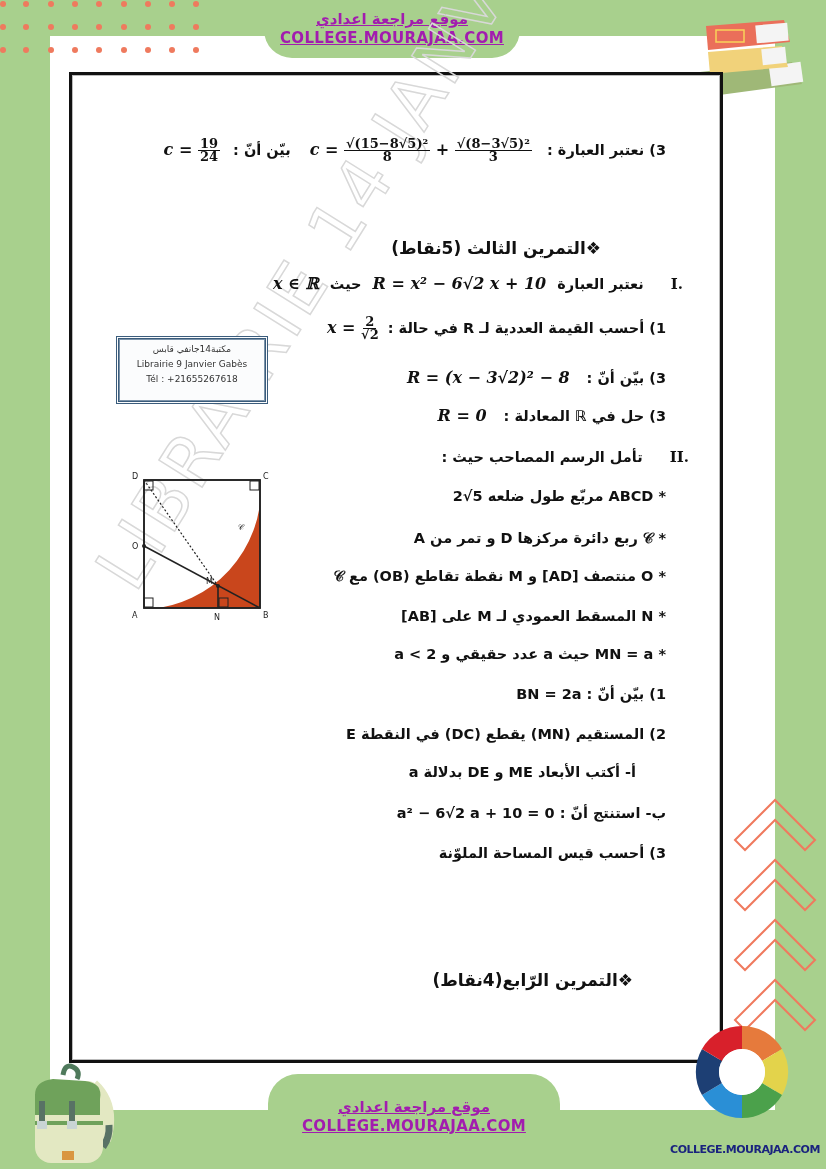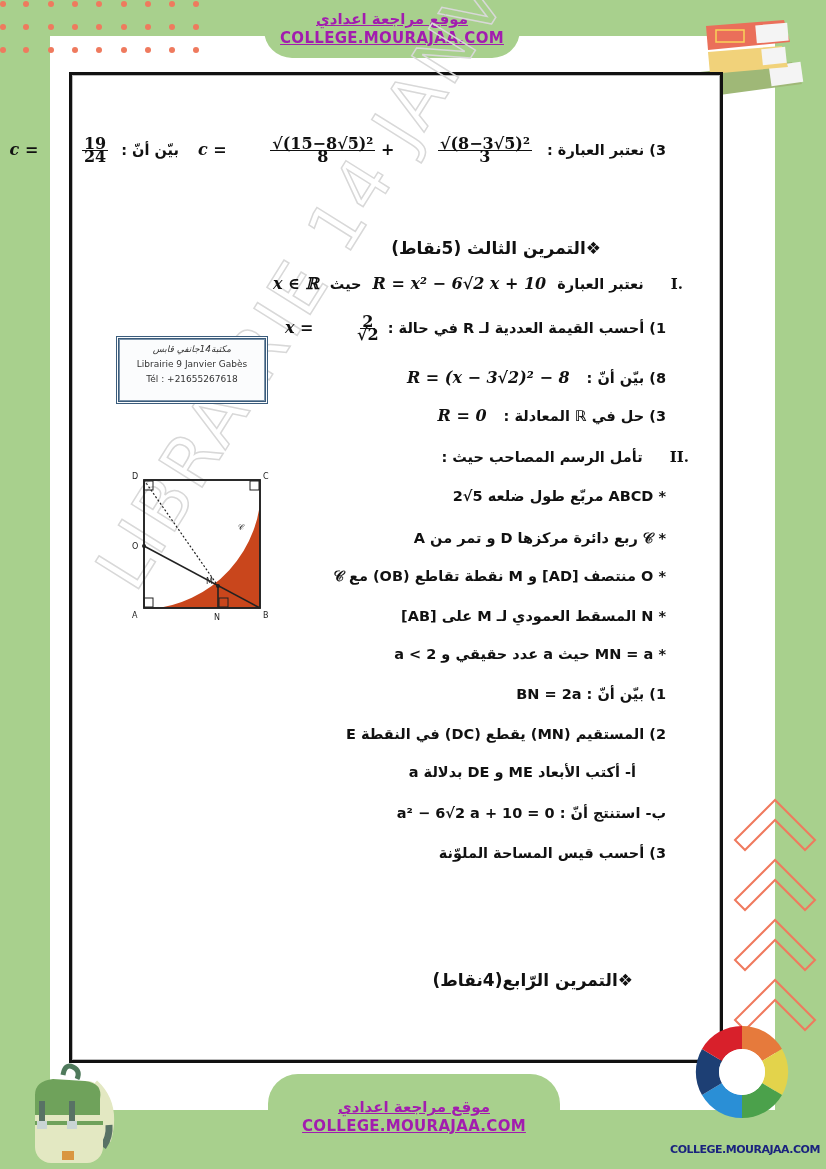--- a/index.html
+++ b/index.html
@@ -8,21 +8,21 @@
   .dot { position:absolute; width:6px; height:6px; border-radius:50%; background:#ef7a5e; }
   .banner { position:absolute; background:#a8d08d; color:#a21caf; text-align:center; font-family:"DejaVu Sans", sans-serif; font-weight:bold; }
   .banner .ar { font-size:15px; text-decoration:underline; line-height:19px; }
   .banner .en { font-size:15px; text-decoration:underline; letter-spacing:0.3px; line-height:19px; }
   .frame { position:absolute; left:69px; top:72px; width:648px; height:985px; border:3px solid #111; box-shadow: inset 0 0 0 1px #bbb; background:#fff; }
   .watermark { position:absolute; left:80px; top:560px; transform:rotate(-58deg); transform-origin:left top; font-family:"DejaVu Sans", sans-serif; font-size:70px; color:transparent; -webkit-text-stroke:1.5px #d8d8d8; letter-spacing:4px; white-space:nowrap; pointer-events:none; }
   .line { position:absolute; direction:rtl; font-family:"DejaVu Sans", sans-serif; font-weight:bold; color:#111; font-size:14.5px; white-space:nowrap; }
   .math { font-family:"DejaVu Serif", serif; font-weight:bold; font-style:italic; font-size:16px; direction:ltr; unicode-bidi:isolate; display:inline-block; }
   .up { font-family:"DejaVu Serif", serif; font-weight:bold; font-size:15px; direction:ltr; unicode-bidi:isolate; }
   .title { font-size:17px; text-decoration:none; }
-  .frac { display:inline-flex; flex-direction:column; align-items:center; vertical-align:middle; font-size:16px; font-style:normal; line-height:12px;margin-left:38px; }
+  .frac { display:inline-flex; flex-direction:column; align-items:center; vertical-align:middle; font-size:13px; font-style:normal; line-height:12px; }
   .frac .num { border-bottom:1px solid #111; padding:0 2px; }
   .stamp { position:absolute; left:116px; top:336px; width:146px; height:62px; border:3px double #3a5c7c; box-shadow:0 0 0 1px #7d94aa inset; background:#fbfcfd; text-align:center; font-family:"DejaVu Sans", sans-serif; color:#333; }
   .stamp div { font-size:9px; line-height:15px; }
   .logo-caption { position:absolute; left:670px; top:1143px; width:150px; font-family:"DejaVu Sans", sans-serif; font-weight:bold; font-size:11px; color:#1a237e; text-align:center; letter-spacing:-0.5px; }
 </style>
 </head>
 <body>
 
 <div class="green" style="left:0;top:0;width:826px;height:36px;"></div>
 <div class="green" style="left:0;top:0;width:50px;height:1169px;"></div>
@@ -113,31 +113,31 @@
 
 <div class="line" style="right:160px;top:316px;">
   <span>1) أحسب القيمة العددية لـ R في حالة :</span>
   <span class="math" style="margin-right:4px;">x = <span class="frac">
         <span class="num">2</span>
         <span>√2</span>
       </span></span>
 </div>
 
 <div class="line" style="right:160px;top:368px;">
-  <span>8) بيّن أنّ :</span>
+  <span>3) بيّن أنّ :</span>
   <span class="math" style="margin-right:12px;">R = (x − 3√2)² − 8</span>
 </div>
 
 <div class="line" style="right:160px;top:406px;">
   <span>3) حل في ℝ المعادلة :</span>
   <span class="math" style="margin-right:12px;">R = 0</span>
 </div>
 
 <div class="stamp">
-  <div style="margin-top:3px;font-style:italic;">مكتبة14جانفي قابس</div>
+  <div style="margin-top:3px;">مكتبة14جانفي قابس</div>
   <div>Librairie 9 Janvier Gabès</div>
   <div>Tél : +21655267618</div>
 </div>
 
 <div class="line" style="right:137px;top:448px;">
   <span class="up" style="margin-left:22px;">II.</span>
   <span>تأمل الرسم المصاحب حيث :</span>
 </div>
 
 <div class="line" style="right:160px;top:488px;">* ABCD مربّع طول ضلعه 5√2</div>

